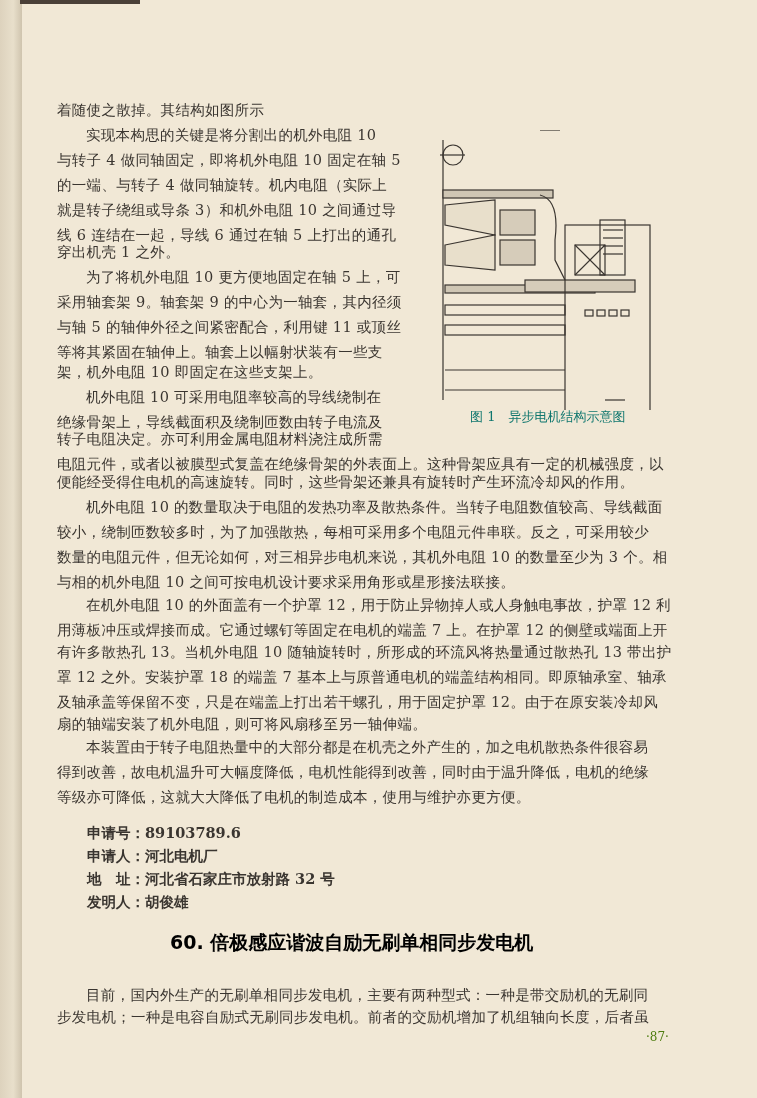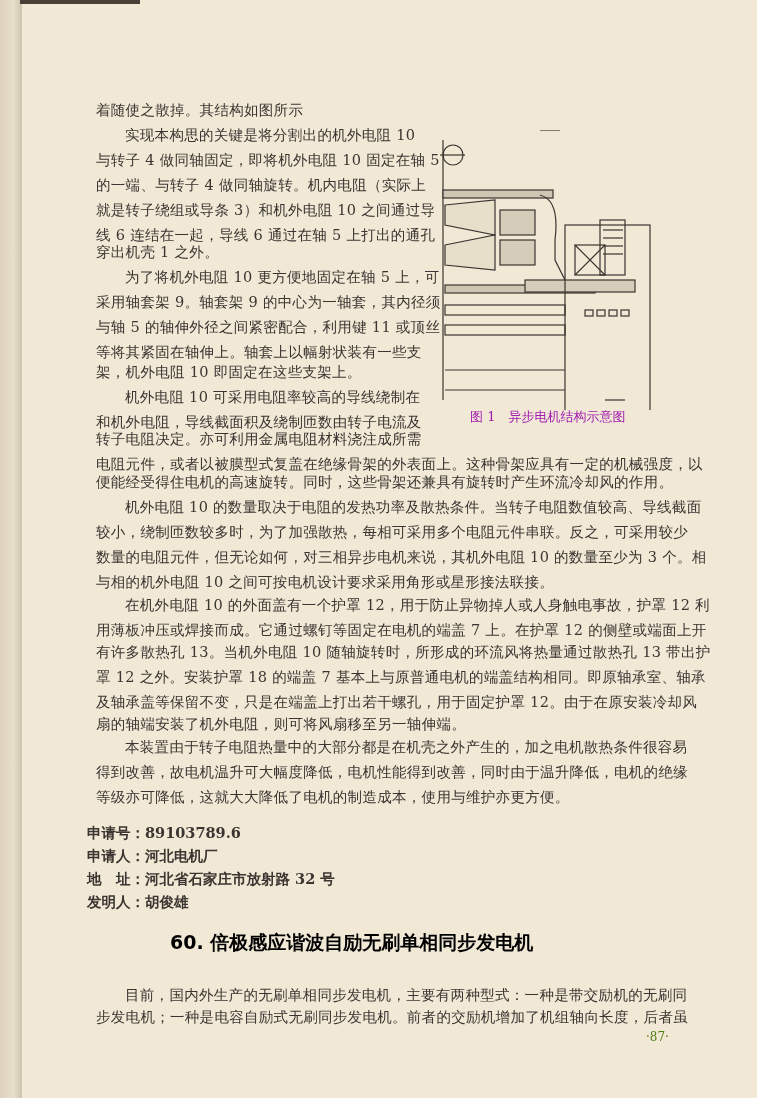--- a/index.html
+++ b/index.html
@@ -1,28 +1,28 @@
 <!DOCTYPE html>
 <html><head>
 <meta charset="utf-8">
 <style>
   html,body{margin:0;padding:0;}
   body{width:757px;height:1098px;background:#e6dcc8;position:relative;overflow:hidden;font-family:"DejaVu Serif",serif;color:#3a3530;}
   .page{position:absolute;left:22px;top:0;width:735px;height:1098px;background:#f1e8d6;}
   .spine{position:absolute;left:0;top:0;width:22px;height:1098px;background:linear-gradient(to right,#ddd2bd,#e8dfcb 60%,#cfc4ae);}
   .topshadow{position:absolute;left:20px;top:0;width:120px;height:4px;background:#4a4038;}
-  .line{position:absolute;left:57px;font-size:14.5px;line-height:25px;white-space:nowrap;letter-spacing:0.3px;margin-left:39px;}
+  .line{position:absolute;left:57px;font-size:14.5px;line-height:25px;white-space:nowrap;letter-spacing:0.3px;}
   .narrow{width:375px;}
   .wide{width:650px;}
   .indent{text-indent:29px;}
   .meta{position:absolute;left:87px;font-size:14.5px;line-height:25px;white-space:nowrap;font-weight:bold;}
   .heading{position:absolute;left:170px;top:930px;font-family:"DejaVu Sans",sans-serif;font-weight:bold;font-size:19px;color:#000000;}
   .pagenum{position:absolute;left:646px;top:1030px;font-size:12px;color:#4d7c0f;}
   .figure{position:absolute;left:425px;top:130px;width:250px;height:290px;}
-  .caption{position:absolute;left:470px;top:408px;font-size:13px;color:#a21caf;white-space:nowrap;}
+  .caption{position:absolute;left:470px;top:408px;font-size:13px;color:#0f766e;white-space:nowrap;}
 </style>
 </head>
 <body>
 
 <div class="spine"></div>
 <div class="page"></div>
 <div class="topshadow"></div>
 
 <div class="line narrow" style="top:98px">着随使之散掉。其结构如图所示</div>
 <div class="line narrow indent" style="top:123px">实现本构思的关键是将分割出的机外电阻 10</div>
@@ -30,21 +30,21 @@
 <div class="line narrow" style="top:173px">的一端、与转子 4 做同轴旋转。机内电阻（实际上</div>
 <div class="line narrow" style="top:198px">就是转子绕组或导条 3）和机外电阻 10 之间通过导</div>
 <div class="line narrow" style="top:223px">线 6 连结在一起，导线 6 通过在轴 5 上打出的通孔</div>
 <div class="line narrow" style="top:240px">穿出机壳 1 之外。</div>
 <div class="line narrow indent" style="top:265px">为了将机外电阻 10 更方便地固定在轴 5 上，可</div>
 <div class="line narrow" style="top:290px">采用轴套架 9。轴套架 9 的中心为一轴套，其内径须</div>
 <div class="line narrow" style="top:315px">与轴 5 的轴伸外径之间紧密配合，利用键 11 或顶丝</div>
 <div class="line narrow" style="top:340px">等将其紧固在轴伸上。轴套上以幅射状装有一些支</div>
 <div class="line narrow" style="top:360px">架，机外电阻 10 即固定在这些支架上。</div>
 <div class="line narrow indent" style="top:385px">机外电阻 10 可采用电阻率较高的导线绕制在</div>
-<div class="line narrow" style="top:410px">和机外电阻，导线截面积及绕制匝数由转子电流及</div>
+<div class="line narrow" style="top:410px">绝缘骨架上，导线截面积及绕制匝数由转子电流及</div>
 <div class="line narrow" style="top:427px">转子电阻决定。亦可利用金属电阻材料浇注成所需</div>
 
 <div class="figure">
   <svg width="250" height="280" viewBox="0 0 250 280" fill="none" stroke="#3a3530" stroke-width="1.2">
     <line x1="18" y1="10" x2="18" y2="270"></line>
     <circle cx="28" cy="25" r="10"></circle>
     <line x1="15" y1="25" x2="40" y2="25"></line>
     <rect x="18" y="60" width="110" height="8" fill="#cfc6b4"></rect>
     <polygon points="20,75 70,70 70,105 20,95" fill="#e8dfcb"></polygon>
     <polygon points="20,115 70,105 70,140 20,135" fill="#e8dfcb"></polygon>

